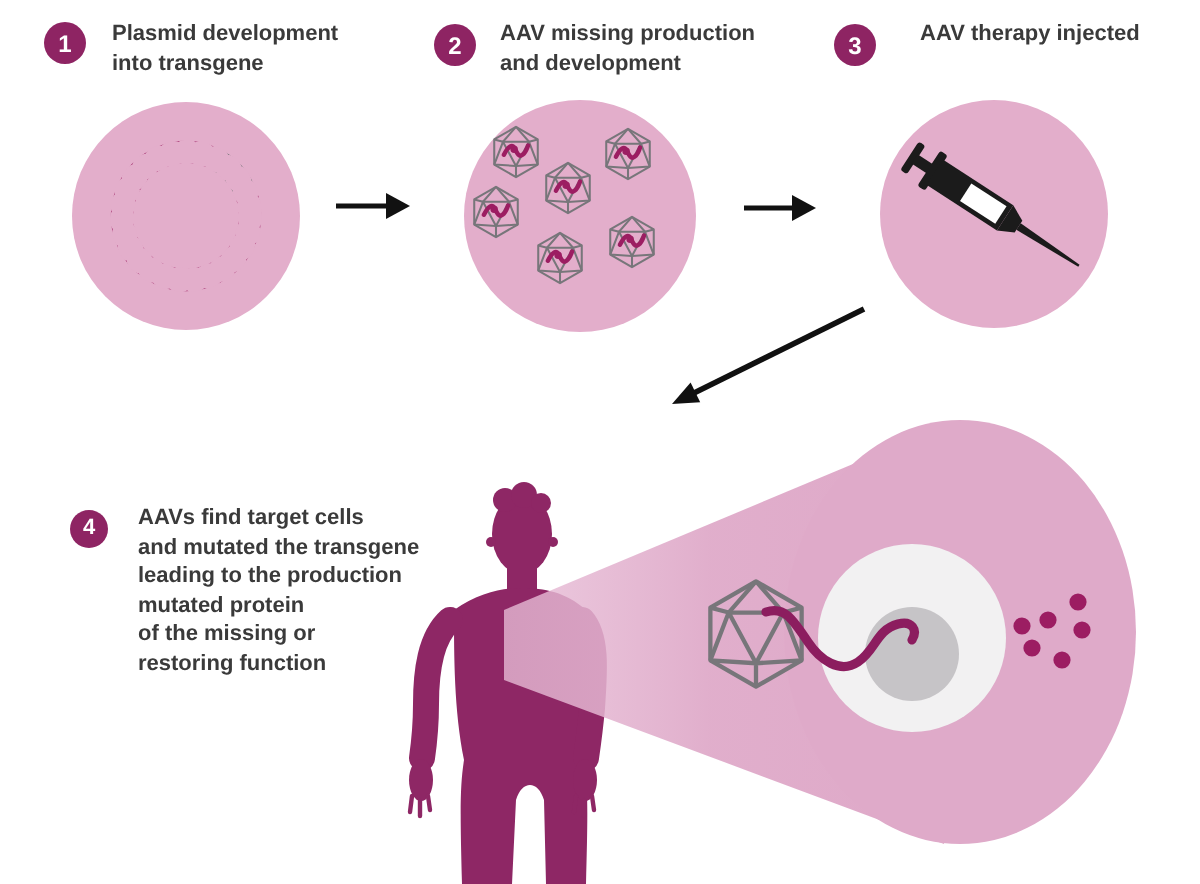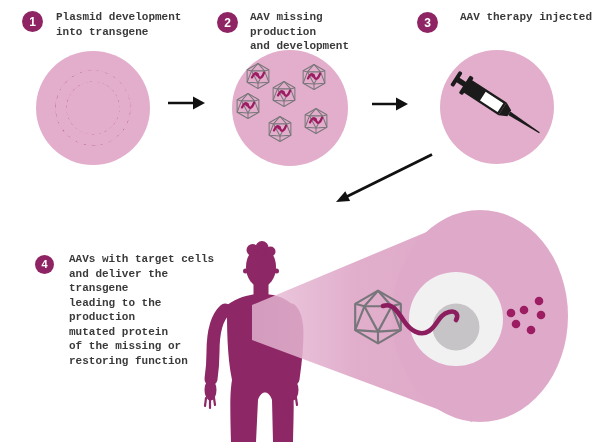--- a/index.html
+++ b/index.html
@@ -7,21 +7,21 @@
     position:relative;width:600px;height:442px;overflow:hidden;background:#ffffff;
     font-family:"Liberation Sans",sans-serif;
   }
   .badge{
     position:absolute;width:21px;height:21px;border-radius:50%;
     background:#8e2463;color:#ffffff;font-size:12px;font-weight:bold;
     display:flex;align-items:center;justify-content:center;line-height:1;
   }
   .badge.small{width:19px;height:19px;font-size:11px;}
   .step-label{
-    position:absolute;color:#3a3a3a;font-size:11px;font-weight:600;line-height:14.5px;font-family:Liberation Mono, monospace;
+    position:absolute;color:#3a3a3a;font-size:11px;font-weight:600;line-height:14.5px;
   }
   .step-label span{display:block;}
   svg{position:absolute;left:0;top:0;}
 </style>
 </head>
 <body>
 
 <div id="stage">
 
   <svg width="600" height="442" viewBox="0 0 600 442">
@@ -171,21 +171,21 @@
     <span>into transgene</span>
   </div>
   <div class="step-label" style="left:250px;top:10px;width:140px;">
     <span>AAV missing production</span>
     <span>and development</span>
   </div>
   <div class="step-label" style="left:440px;top:10px;width:135px;margin-left:20px;">
     <span>AAV therapy injected</span>
   </div>
   <div class="step-label" style="left:69px;top:252px;width:160px;">
-    <span>AAVs with target cells</span>
-    <span>and deliver the transgene</span>
+    <span>AAVs find target cells</span>
+    <span>and mutated the transgene</span>
     <span>leading to the production</span>
     <span>mutated protein</span>
     <span>of the missing or</span>
     <span>restoring function</span>
   </div>
 
 </div>
 
 </body></html>

